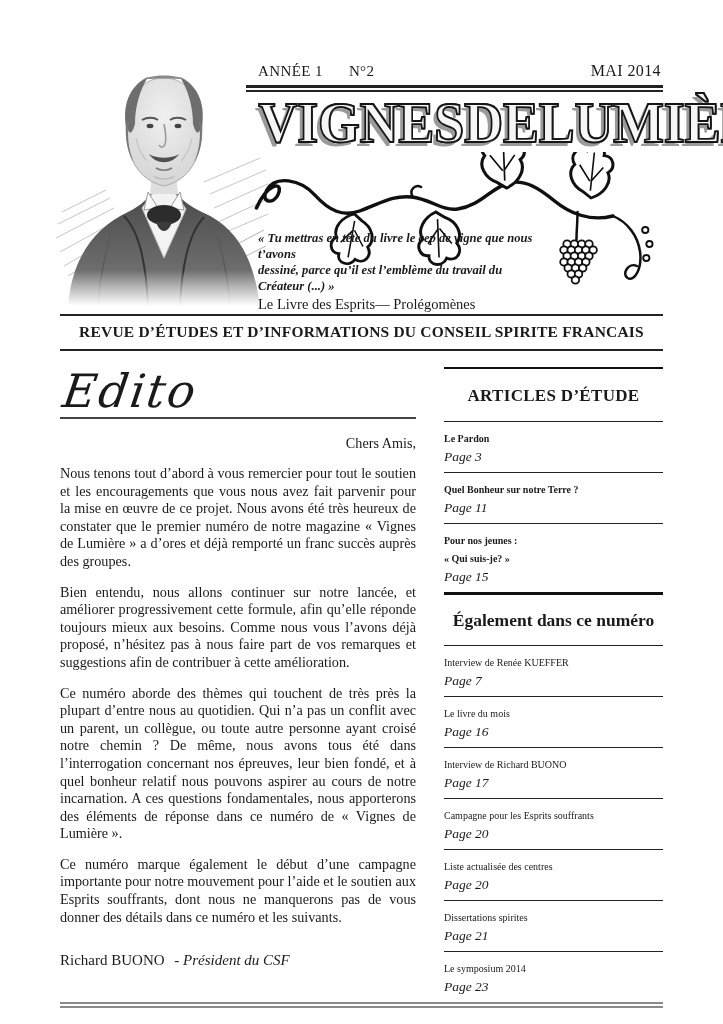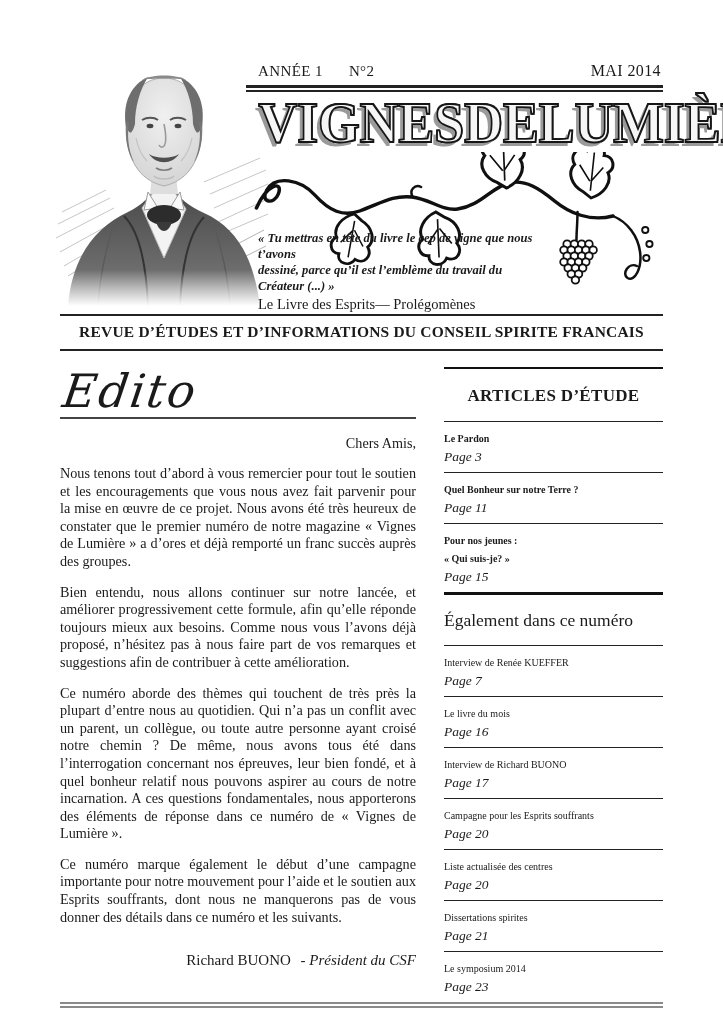--- a/index.html
+++ b/index.html
@@ -98,40 +98,40 @@
     transform-origin: left bottom;
     display: inline-block;
   }
   .edito-rule { border-bottom: 2px solid #444; margin: 2px 0 16px 0; }
   .salutation { font-size: 14.2px; margin-bottom: 13px; text-align: right; }
   .edito-col p.body-par {
     font-size: 14.2px; line-height: 17.6px;
     text-align: justify;
     margin-bottom: 13px;
   }
-  .signature { margin-top: 26px; font-size: 15px; text-align: right; }
+  .signature { margin-top: 26px; font-size: 15px; }
   .signature .sig-title { font-style: italic; }
 
   
   .sidebar { width: 219px; }
   .sb-heading {
     border-top: 2.5px solid #111;
     text-align: center;
     font-weight: bold;
     font-size: 17px;
     letter-spacing: 0.3px;
     padding: 17px 0 15px 0;
   }
   .sb-item { border-top: 1.5px solid #222; padding: 8px 0 7px 0; }
   .sb-item .sb-title { font-size: 10px; line-height: 18px; white-space: pre-line; }
   .sb-item.bold .sb-title { font-weight: bold; }
   .sb-item .sb-page { font-style: italic; font-size: 13.5px; margin-top: 1px; }
   .sb-thick { border-top: 3px solid #111; }
   .sb-heading2 {
-    font-weight: normal; font-size: 17.5px;
+    text-align: center; font-weight: bold; font-size: 17.5px;
     padding: 15px 0 14px 0;
   }
 
   
   .footer { margin-top: auto; padding-bottom: 10px; }
   .footer-rule {
     border-top: 2px solid #8a8a8a;
     border-bottom: 2px solid #8a8a8a;
     height: 6px;
   }

